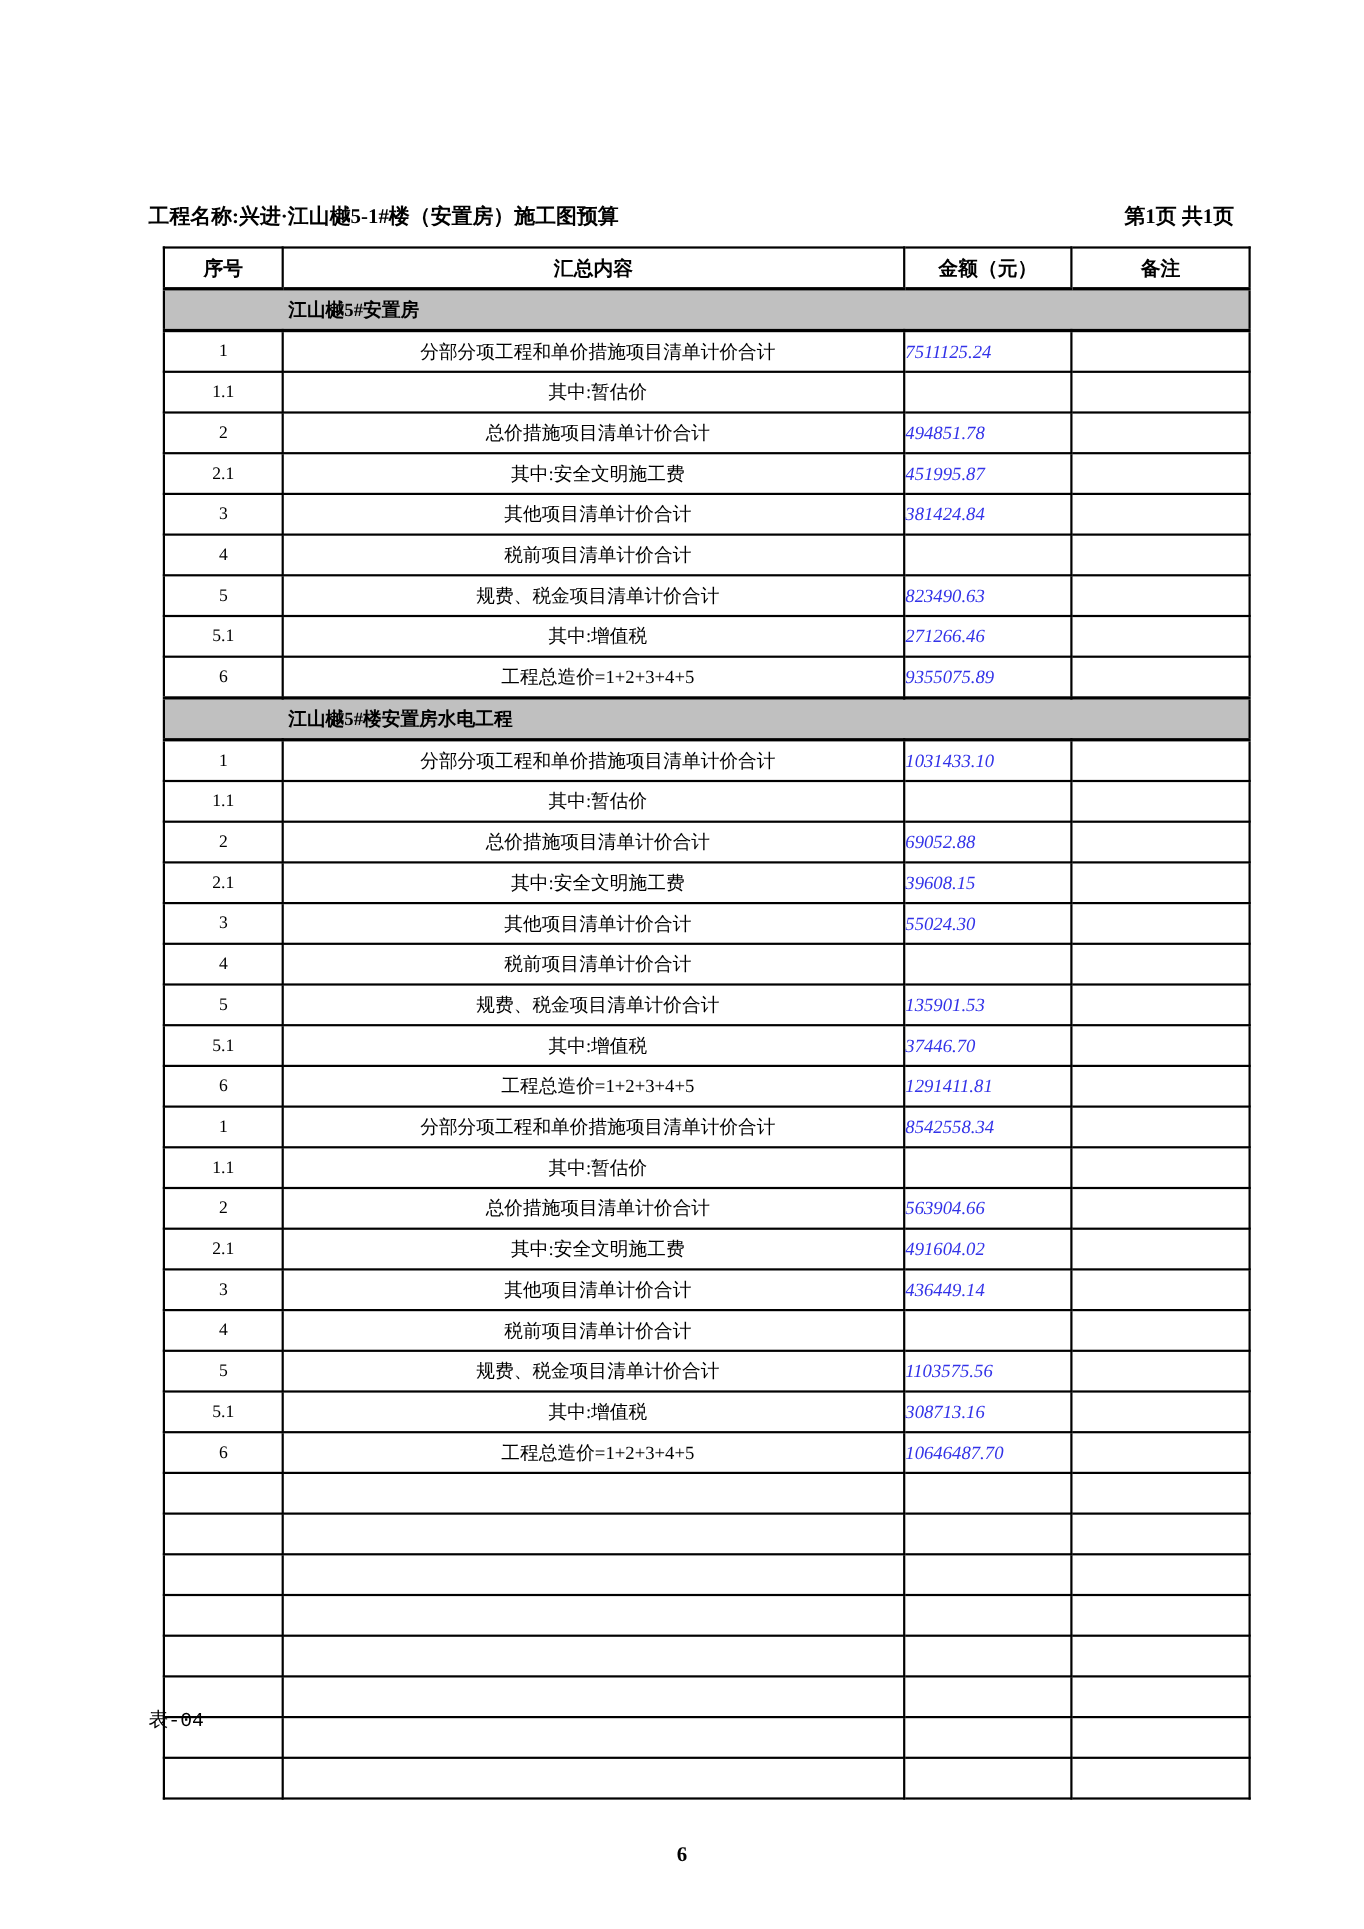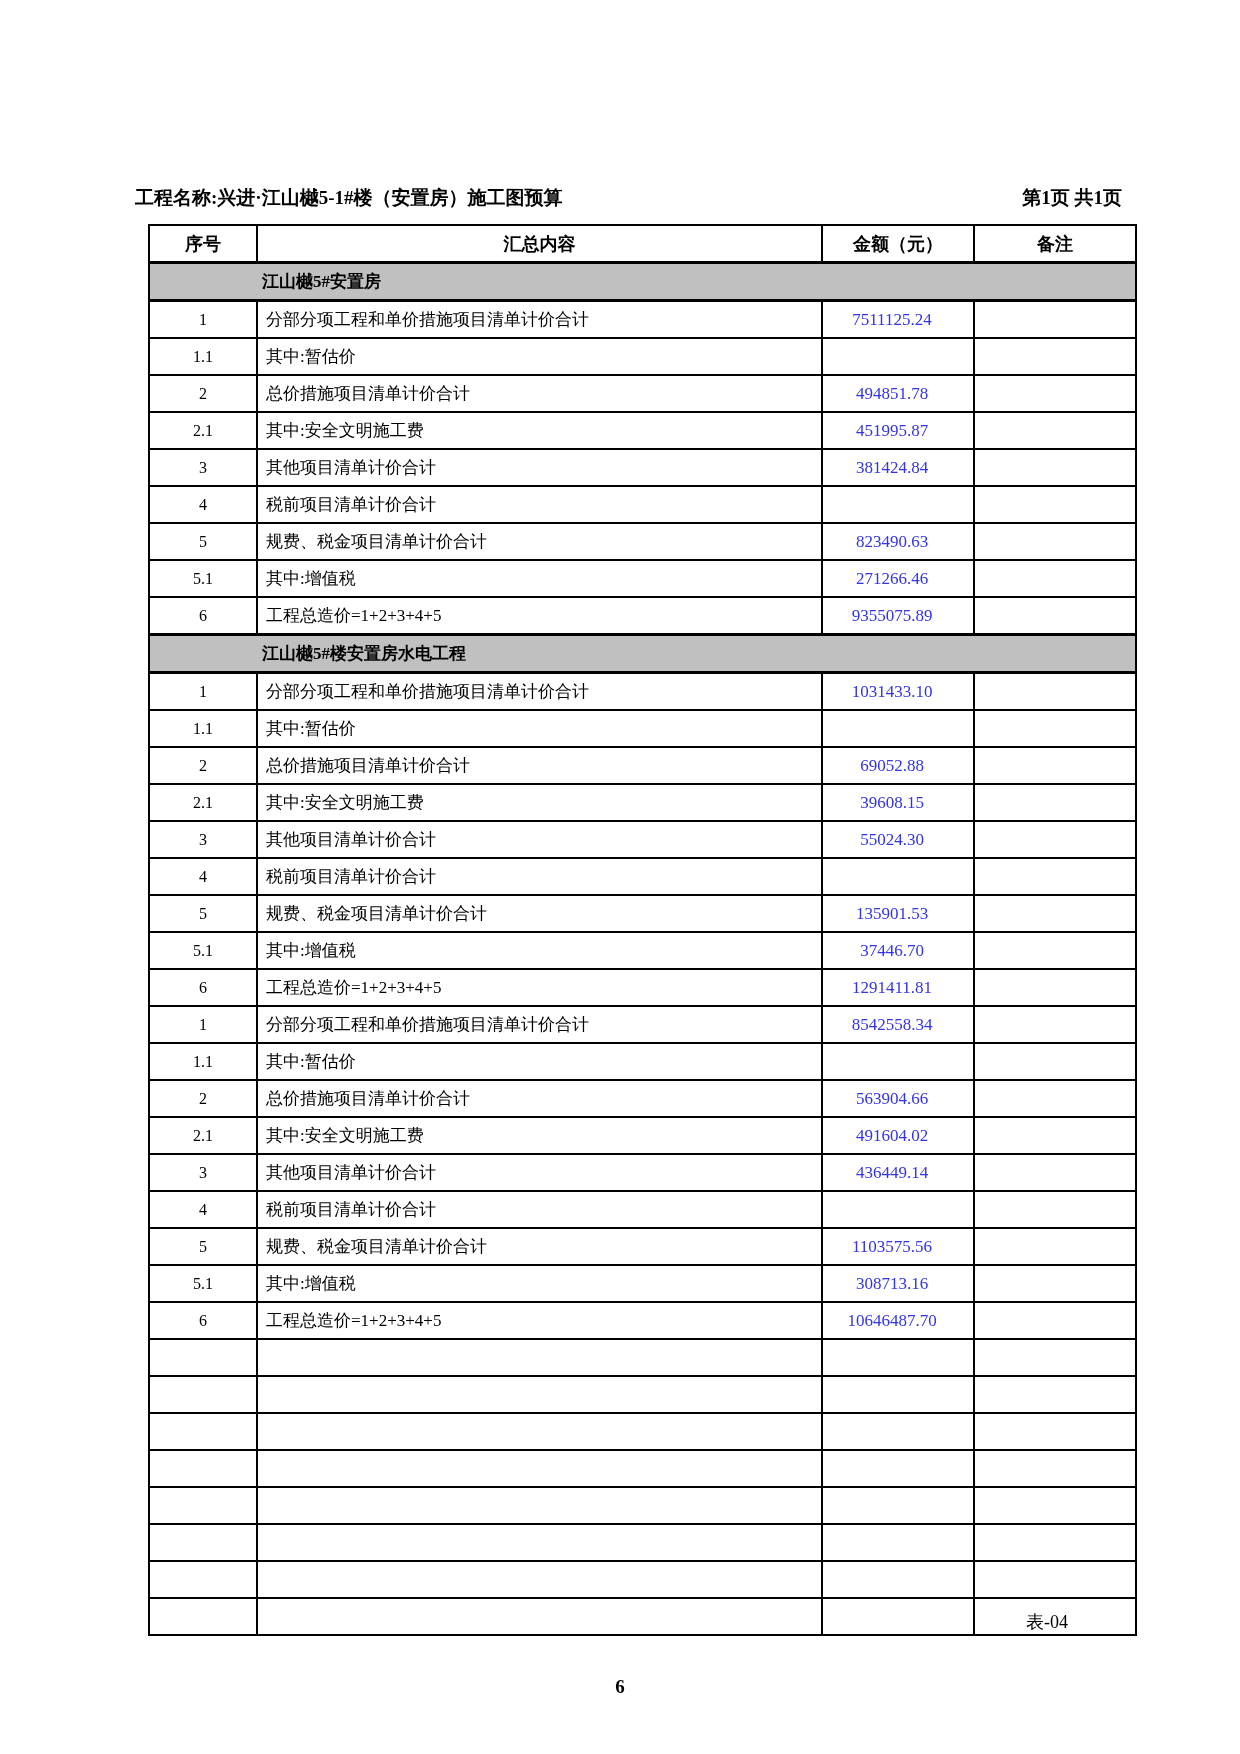--- a/index.html
+++ b/index.html
@@ -58,38 +58,40 @@
     font-size: 17px;
     border-top: 3px solid var(--border-color);
     border-bottom: 3px solid var(--border-color);
     margin-top: 24px;
   }
   td.no-cell {
     text-align: center;
     font-size: 16px;
   }
   td.content-cell {
+    text-align: center;
+    padding-left: 8px;
+  }
+  td.amount-cell {
     text-align: left;
-    padding-left: 8px;
-  }
-  td.amount-cell {
-    text-align: center;
     padding-right: 12px;
     color: var(--amount-color);
     font-size: 17px;
+    font-style: italic;
   }
   td.note-cell { text-align: center; }
   .footer-note {
     position: absolute;
-    left: 135px; top: 1610px;
+    left: 135px; top: 1551px;
     width: 987px;
-    text-align: right;
+    text-align: left;
     padding-right: 54px;
     box-sizing: border-box;
     font-size: 18px;
+    font-family: Liberation Mono, monospace;
   }
   .page-number {
     position: absolute;
     left: 0; top: 1676px;
     width: 1240px;
     text-align: center;
     font-weight: bold;
     font-size: 19px;
   }
 </style>

